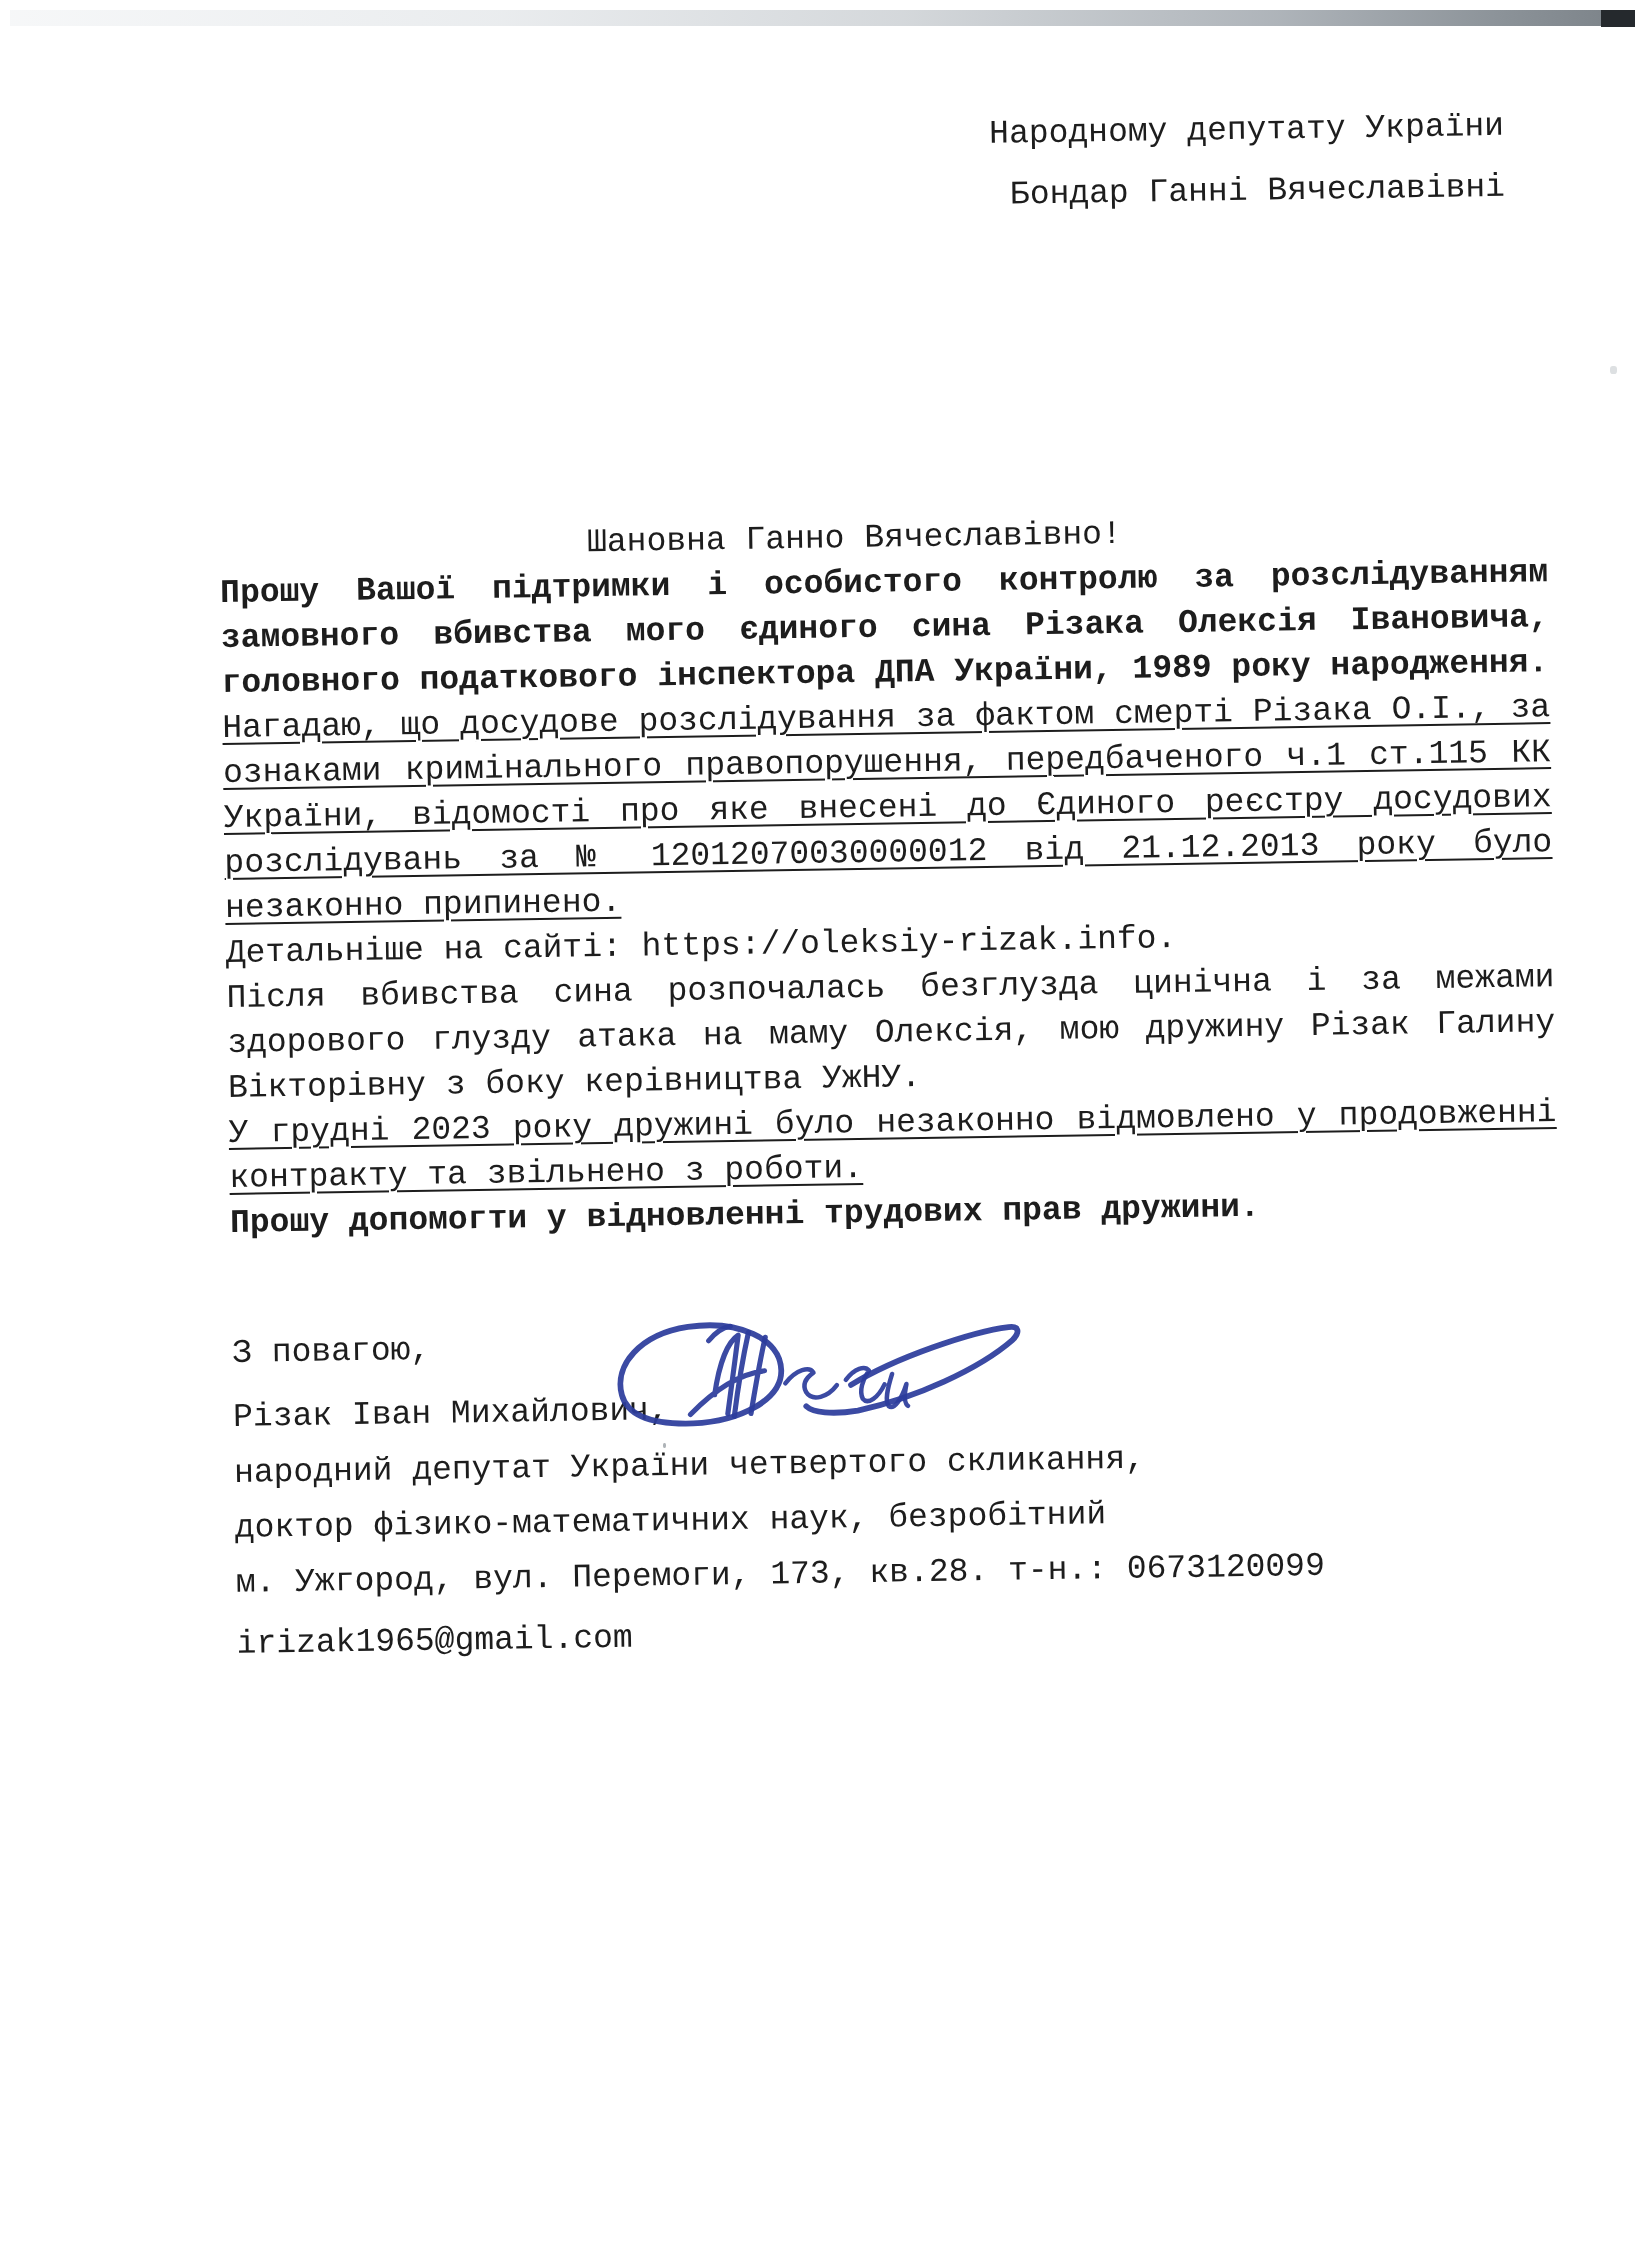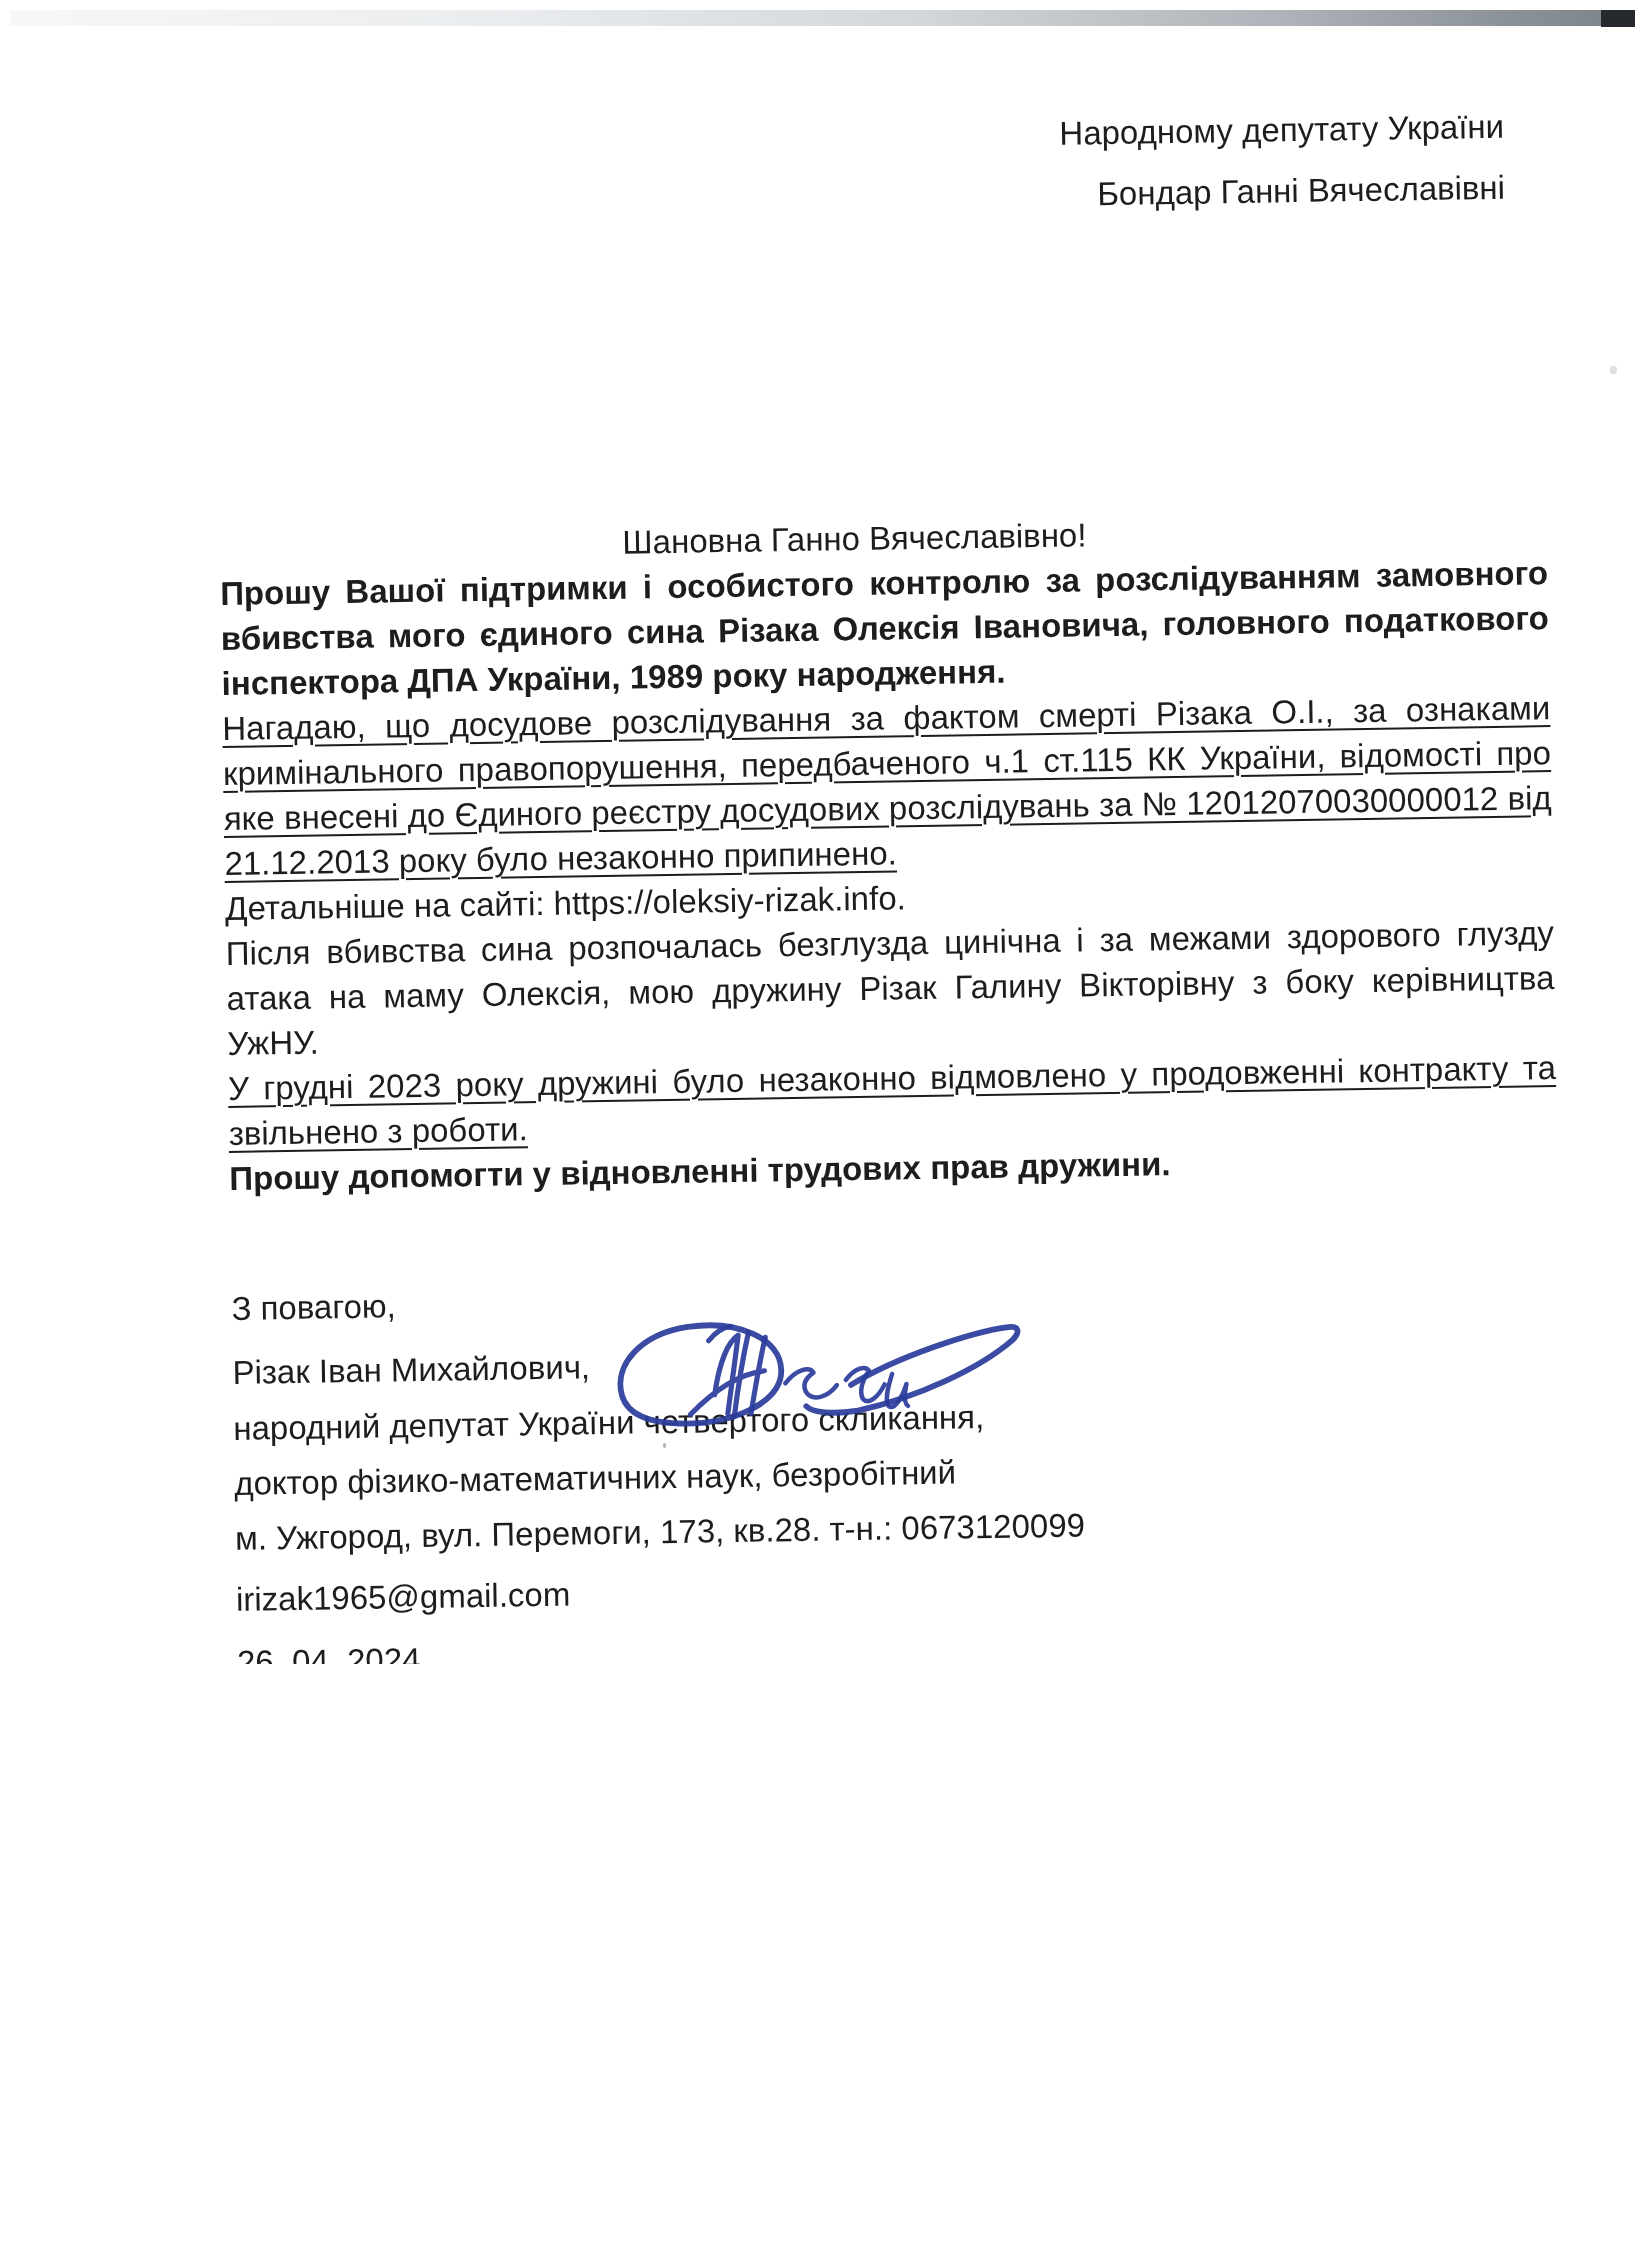--- a/index.html
+++ b/index.html
@@ -1,21 +1,21 @@
 <!DOCTYPE html>
 <html style="font-size:10.3px"><head>
 <meta charset="utf-8">
 <style>
   html, body { margin:0; padding:0; background:#ffffff; }
   .page {
     position:relative;
     width:1644px; height:1664px;
     background:#ffffff;
     overflow:hidden;
-    font-family:Liberation Sans, sans-serif;
+    font-family:Liberation Mono, monospace;
     color:#1d1d1d;
   }
   
   .scan-strip {
     position:absolute; left:10.3px; top:10.3px; right:9px; height:15.5px;
     background:linear-gradient(to right,
       rgba(195,203,210,0.15) 0%,
       rgba(185,193,200,0.30) 30%,
       rgba(160,168,175,0.45) 55%,
       rgba(140,148,156,0.70) 78%,

